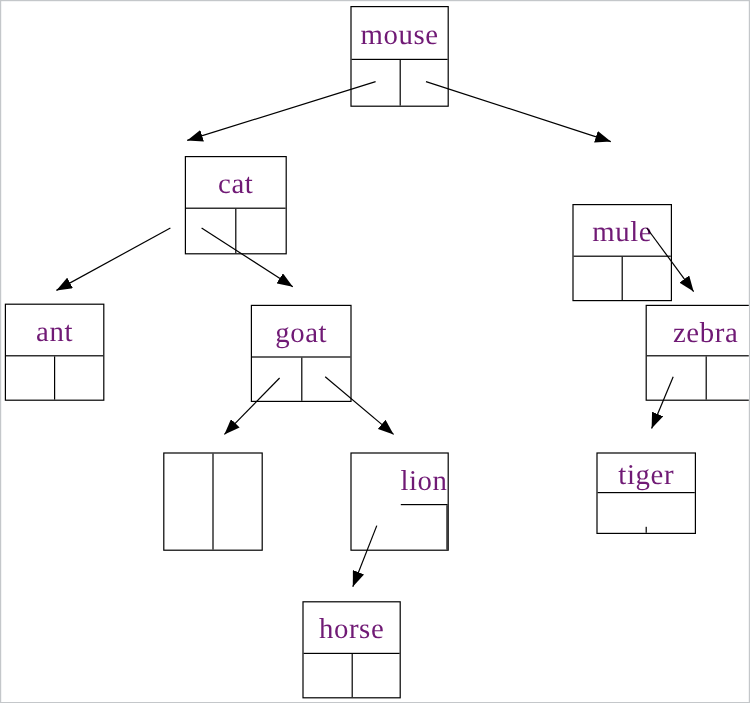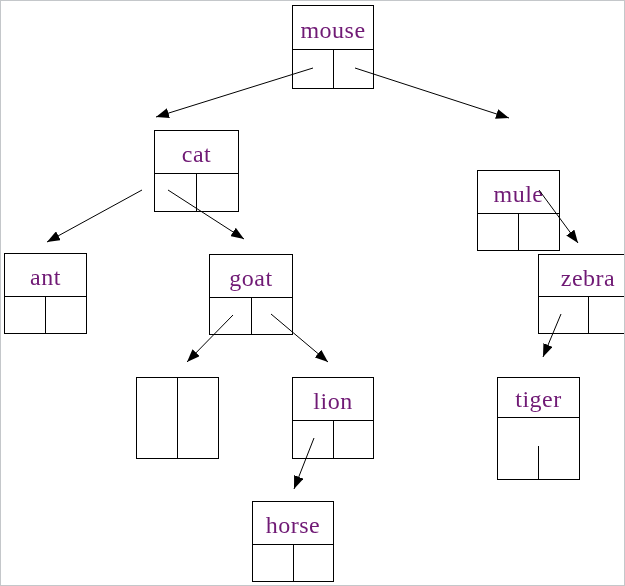--- a/index.html
+++ b/index.html
@@ -123,28 +123,28 @@
           <div class="cell left"></div>
           <div class="cell right"></div>
         </div>
       </div>
       <div class="node" style="left: 135px; top: 376px; width: 83px; height: 82px;">
         <div class="cells">
           <div class="cell left"></div>
           <div class="cell right"></div>
         </div>
       </div>
-      <div class="node" style="left: 291px; top: 376px; width: 82px; height: 82px;">
+      <div class="node" style="left: 291px; top: 376px; width: 82px; height: 82px; align-items: flex-end;">
         <div class="label">lion</div>
         <div class="cells">
           <div class="cell left"></div>
           <div class="cell right"></div>
         </div>
       </div>
-      <div class="node" style="left: 496px; top: 376px; width: 83px; height: 103px; gap: 28px;">
+      <div class="node" style="left: 496px; top: 376px; width: 83px; height: 68px; gap: 28px;">
         <div class="label">tiger</div>
         <div class="cells">
           <div class="cell left"></div>
           <div class="cell right"></div>
         </div>
       </div>
       <div class="node" style="left: 251px; top: 500px; width: 82px; height: 81px;">
         <div class="label">horse</div>
         <div class="cells">
           <div class="cell left"></div>

